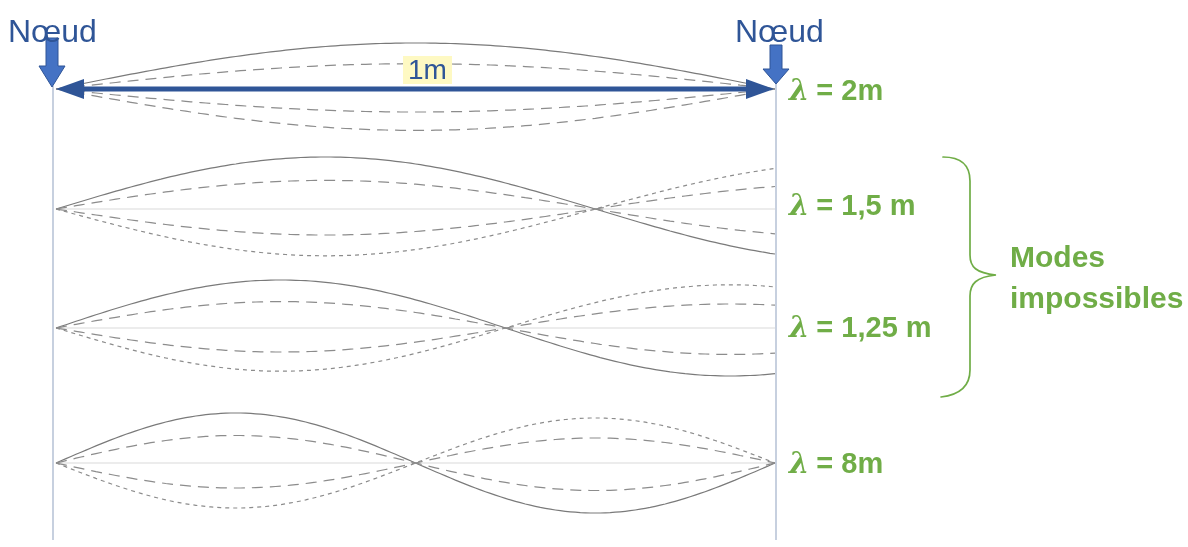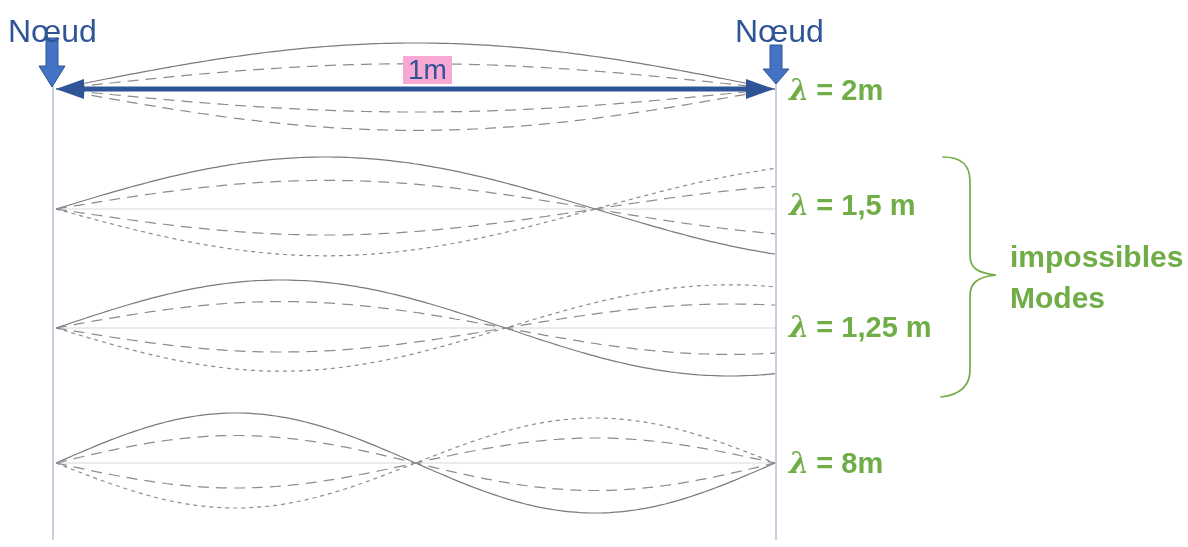--- a/index.html
+++ b/index.html
@@ -3,21 +3,21 @@
 <meta charset="utf-8">
 <style>
   html,body{margin:0;padding:0;background:#ffffff;}
   .stage{
     position:relative;width:1188px;height:547px;background:#ffffff;overflow:hidden;
     font-family:"Liberation Sans", sans-serif;
   }
   svg{position:absolute;left:0;top:0;}
   .lbl{position:absolute;white-space:nowrap;}
   .blue-lbl{color:#2F5597;font-size:32px;font-weight:400;}
-  .len-lbl{color:#2F5597;font-size:28px;font-weight:400;background:#f9a8d4;padding:0 5px;line-height:28px;}
+  .len-lbl{color:#2F5597;font-size:28px;font-weight:400;background:#fef9c3;padding:0 5px;line-height:28px;}
   .mode-lbl{color:#70AD47;font-size:29px;font-weight:700;transform:translateY(-50%);}
   .mode-lbl .sym{font-family:"DejaVu Serif", serif;font-style:italic;font-weight:700;margin-right:7px;}
   .imp-lbl{color:#70AD47;font-size:30px;font-weight:700;line-height:1.38;}
 </style>
 </head>
 <body>
 
 <div class="stage">
 
   <svg width="1188" height="547" viewBox="0 0 1188 547">
@@ -84,17 +84,17 @@
 
   <div class="lbl mode-lbl" style="left:789px;top:327px;text-align:center;">
     <span class="sym">λ</span><span>= 1,25 m</span>
   </div>
 
   <div class="lbl mode-lbl" style="left:789px;top:463px;">
     <span class="sym">λ</span><span>= 8m</span>
   </div>
 
   <div class="lbl imp-lbl" style="left:1010px;top:236px;">
+    <div>Modes</div>
     <div>impossibles</div>
-    <div>Modes</div>
   </div>
 
 </div>
 
 </body></html>

